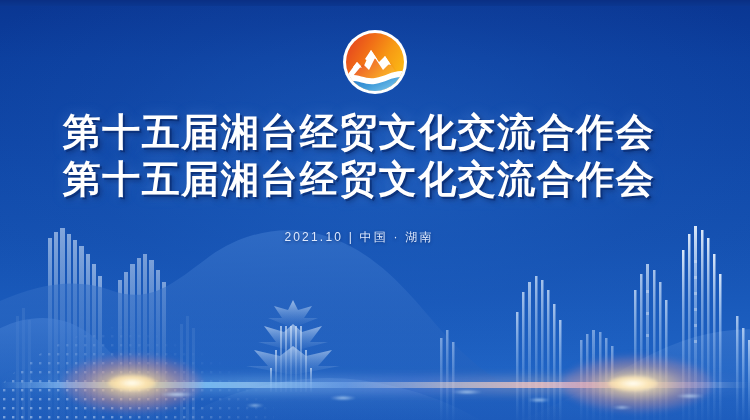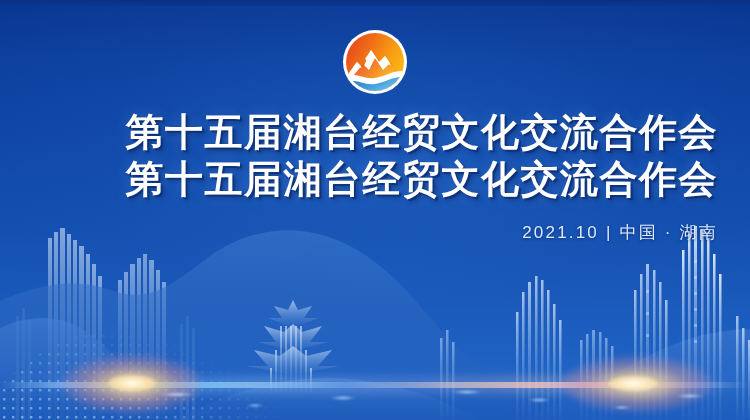--- a/index.html
+++ b/index.html
@@ -167,41 +167,41 @@
     width: 68px; height: 68px;
     z-index: 20;
   }
 
   
   .text-block {
     position: absolute;
     left: 0; top: 108px;
     width: 718px;
     z-index: 21;
-    text-align: right;
+    text-align: center;
   }
   .title-line {
     display: block;
     font-family: "DejaVu Serif", "Liberation Serif", serif;
     font-weight: bold;
     font-size: 38px;
     line-height: 47px;
     letter-spacing: 1.5px;
     color: #ffffff;
     text-shadow:
        2px 2px 0 rgba(8,42,110,0.65),
        3px 3px 5px rgba(5,30,85,0.55),
        0 0 14px rgba(130,185,255,0.30);
     white-space: nowrap;
   }
   .subtitle {
     display: block;
-    margin-top: 19px;
+    margin-top: 27px;
     font-family: "Liberation Sans", "DejaVu Sans", sans-serif;
-    font-size: 17px;
+    font-size: 12px;
     letter-spacing: 2.2px;
     color: #dfeaff;
     text-shadow: 0 1px 3px rgba(6,34,95,0.7);
     white-space: nowrap;
   }
 </style>
 </head>
 <body>
 
 <div id="banner">

